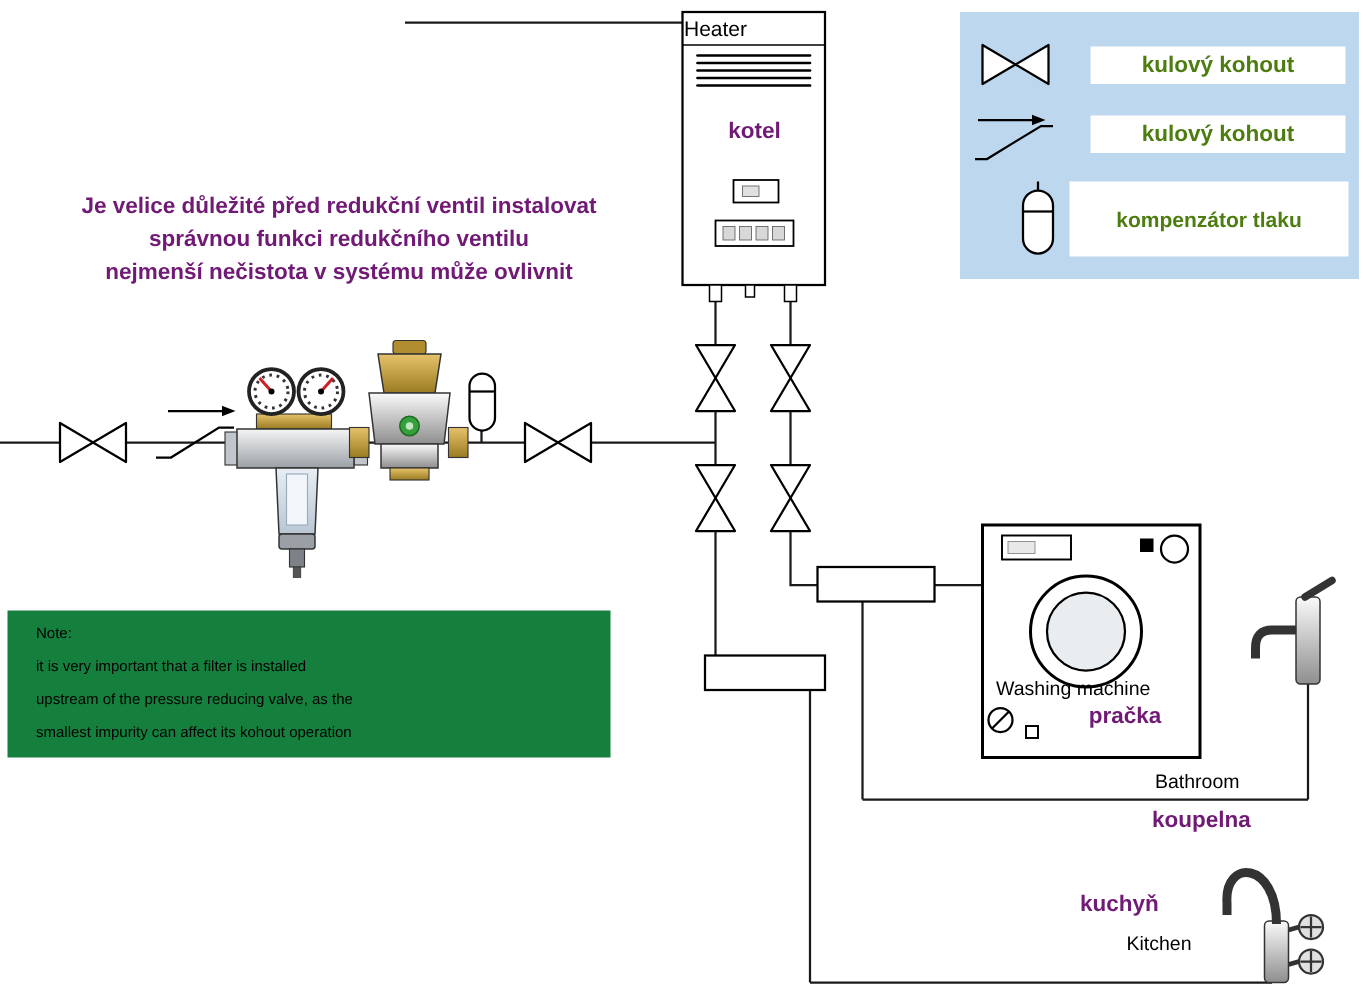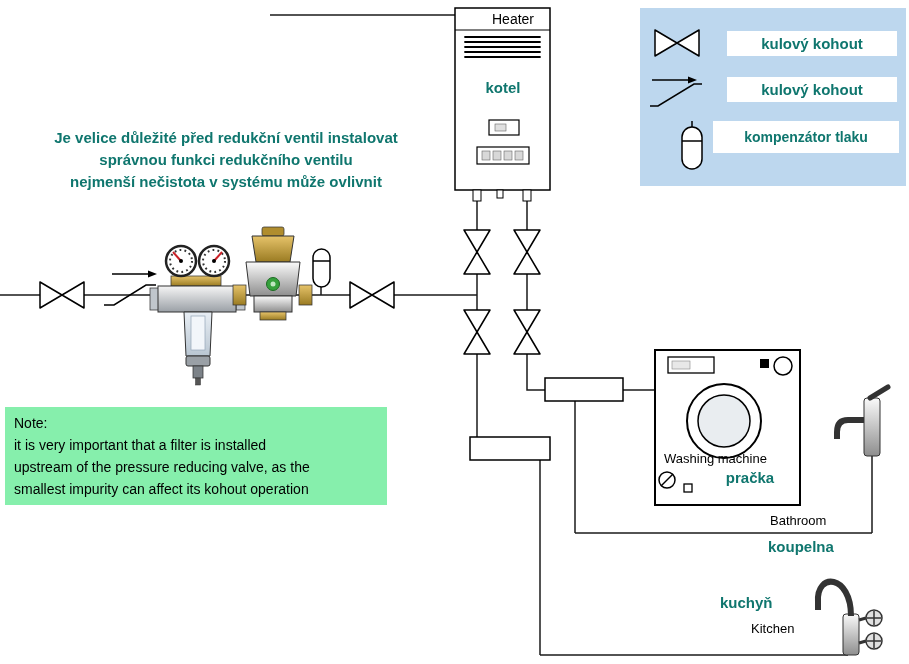--- a/index.html
+++ b/index.html
@@ -1,29 +1,29 @@
 <!DOCTYPE html>
 <html><head>
 <meta charset="utf-8">
 <style>
   html,body{margin:0;padding:0}
   body{font-family:"Liberation Sans",sans-serif;background:#fff}
   .stage{position:relative;width:909px;height:664px;background:#ffffff;overflow:hidden}
   .stage svg{position:absolute;left:0;top:0;z-index:2}
   .lbl{position:absolute;z-index:3;color:#000}
   .bg{position:absolute;z-index:1}
-  .red{color:#0f766e;font-weight:700}
+  .red{color:#701a75;font-weight:700}
   .warning{left:8px;top:127px;width:436px;font-size:15px;line-height:22px;text-align:center}
-  .note{left:5px;top:407px;width:364px;background:#86efac;font-size:14px;line-height:22px;padding:5px 9px;z-index:1}
+  .note{left:5px;top:407px;width:364px;background:#15803d;font-size:10px;line-height:22px;padding:5px 19px;z-index:1}
   .legend-bg{left:640px;top:8px;width:266px;height:178px;background:#bdd7ee}
-  .legend-white{position:absolute;z-index:3;background:#fff;display:flex;flex-direction:column;align-items:center;justify-content:center;font-weight:700;color:#0f766e}
+  .legend-white{position:absolute;z-index:3;background:#fff;display:flex;flex-direction:column;align-items:center;justify-content:center;font-weight:700;color:#4d7c0f}
   .lw1{left:727px;top:31px;width:170px;height:25px;font-size:15px}
   .lw2{left:727px;top:77px;width:170px;height:25px;font-size:15px}
-  .lw3{left:713px;top:121px;width:186px;height:32px;font-size:14px;line-height:21px}
-  .heater-title{left:456px;top:11px;width:114px;font-size:14px;text-align:center}
+  .lw3{left:713px;top:121px;width:186px;height:50px;font-size:14px;line-height:21px}
+  .heater-title{left:456px;top:11px;width:114px;font-size:14px;text-align:left}
   .kotel{left:456px;top:79px;width:94px;font-size:15px;text-align:center}
   .wm-en{left:657px;top:451px;width:117px;font-size:13px;text-align:center}
   .wm-cz{left:700px;top:469px;width:100px;font-size:15px;text-align:center}
   .bath-en{left:770px;top:513px;font-size:13px}
   .bath-cz{left:768px;top:538px;font-size:15px}
   .kit-cz{left:720px;top:594px;font-size:15px}
   .kit-en{left:751px;top:621px;font-size:13px}
 </style>
 </head>
 <body>

